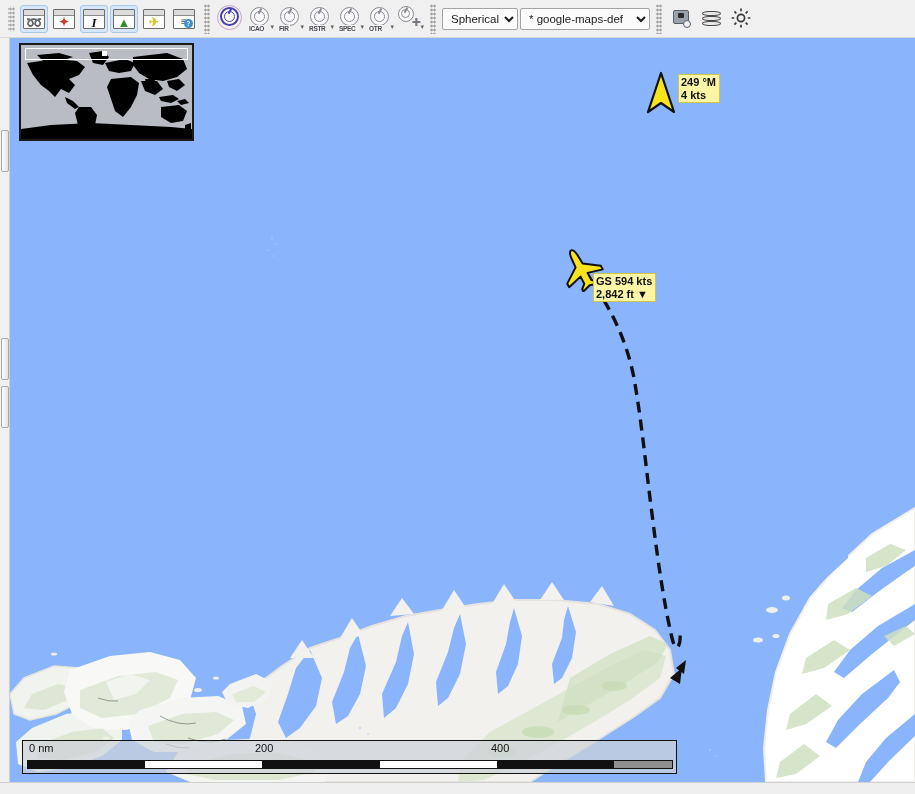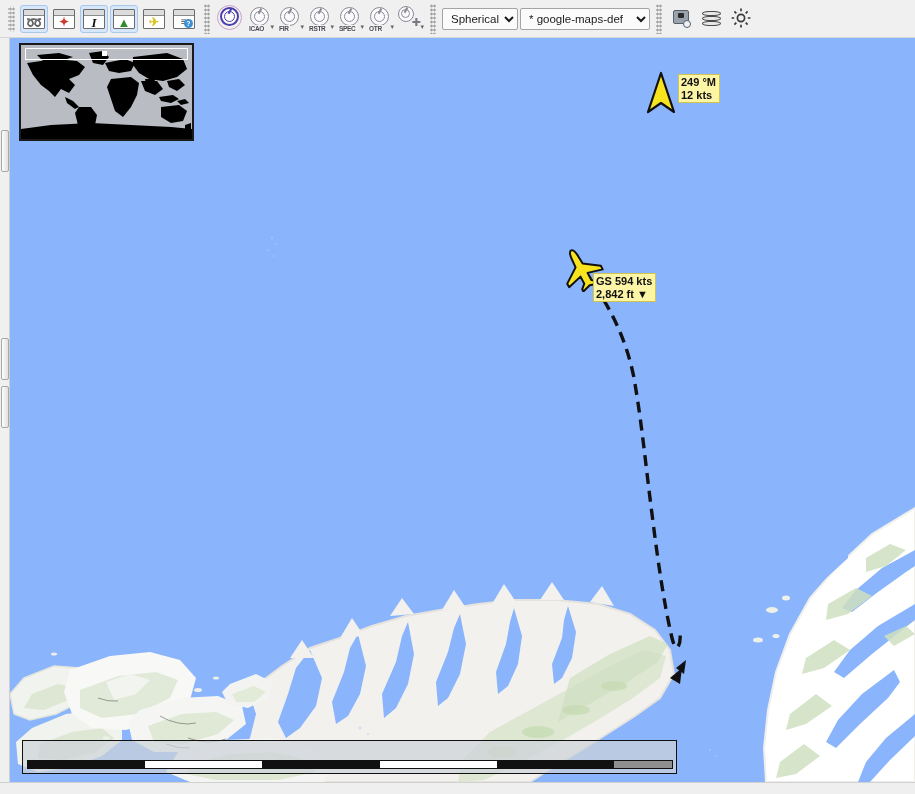--- a/index.html
+++ b/index.html
@@ -534,21 +534,21 @@
       <div style="position:absolute;left:81px;top:6px;width:5px;height:5px;background:#ffffff;z-index:4;"></div>
     </div>
 
     <div class="ac-wrap" style="left:630px;top:32px;">
       <svg width="42" height="48" viewBox="0 0 42 48">
         <path d="M21,3 L34,42 L21,33 L8,42 Z" fill="#f7e31e" stroke="#111111" stroke-width="2.2" stroke-linejoin="round"></path>
       </svg>
     </div>
     <div class="label-box" style="left:668px;top:36px;">
       <div>249 °M</div>
-      <div>12 kts</div>
+      <div>4 kts</div>
     </div>
 
     <div class="ac-wrap" style="left:548px;top:208px;">
       <svg width="46" height="46" viewBox="0 0 46 46">
         <g transform="rotate(-28 23 23)">
           <path d="M23,2
                    C25.2,2 26.4,5.4 26.6,11.5
                    L27,19
                    L42,29.5 L42,33.5 L27,29.5
                    L27,37.5 L31.5,41.5 L31.5,44 L23,41.5
@@ -557,20 +557,25 @@
                    L19.4,11.5 C19.6,5.4 20.8,2 23,2 Z" fill="#f7e31e" stroke="#111111" stroke-width="2" stroke-linejoin="round"></path>
         </g>
       </svg>
     </div>
     <div class="label-box" style="left:583px;top:235px;">
       <div>GS 594 kts</div>
       <div>2,842 ft ▼</div>
     </div>
 
     <div class="scalebar">
+      <div class="sb-labels">
+        <span style="left:6px;">0 nm</span>
+        <span style="left:232px;">200</span>
+        <span style="left:468px;">400</span>
+      </div>
       <div class="sb-bar">
         <div class="sb-seg" style="left:0%;    width:18.2%; background:#111111;"></div>
         <div class="sb-seg" style="left:18.2%; width:18.2%; background:#ffffff;"></div>
         <div class="sb-seg" style="left:36.4%; width:18.2%; background:#111111;"></div>
         <div class="sb-seg" style="left:54.6%; width:18.2%; background:#ffffff;"></div>
         <div class="sb-seg" style="left:72.8%; width:18.2%; background:#111111;"></div>
         <div class="sb-seg" style="left:91.0%; width:9.0%;  background:#8f8f8f;"></div>
       </div>
     </div>
 

